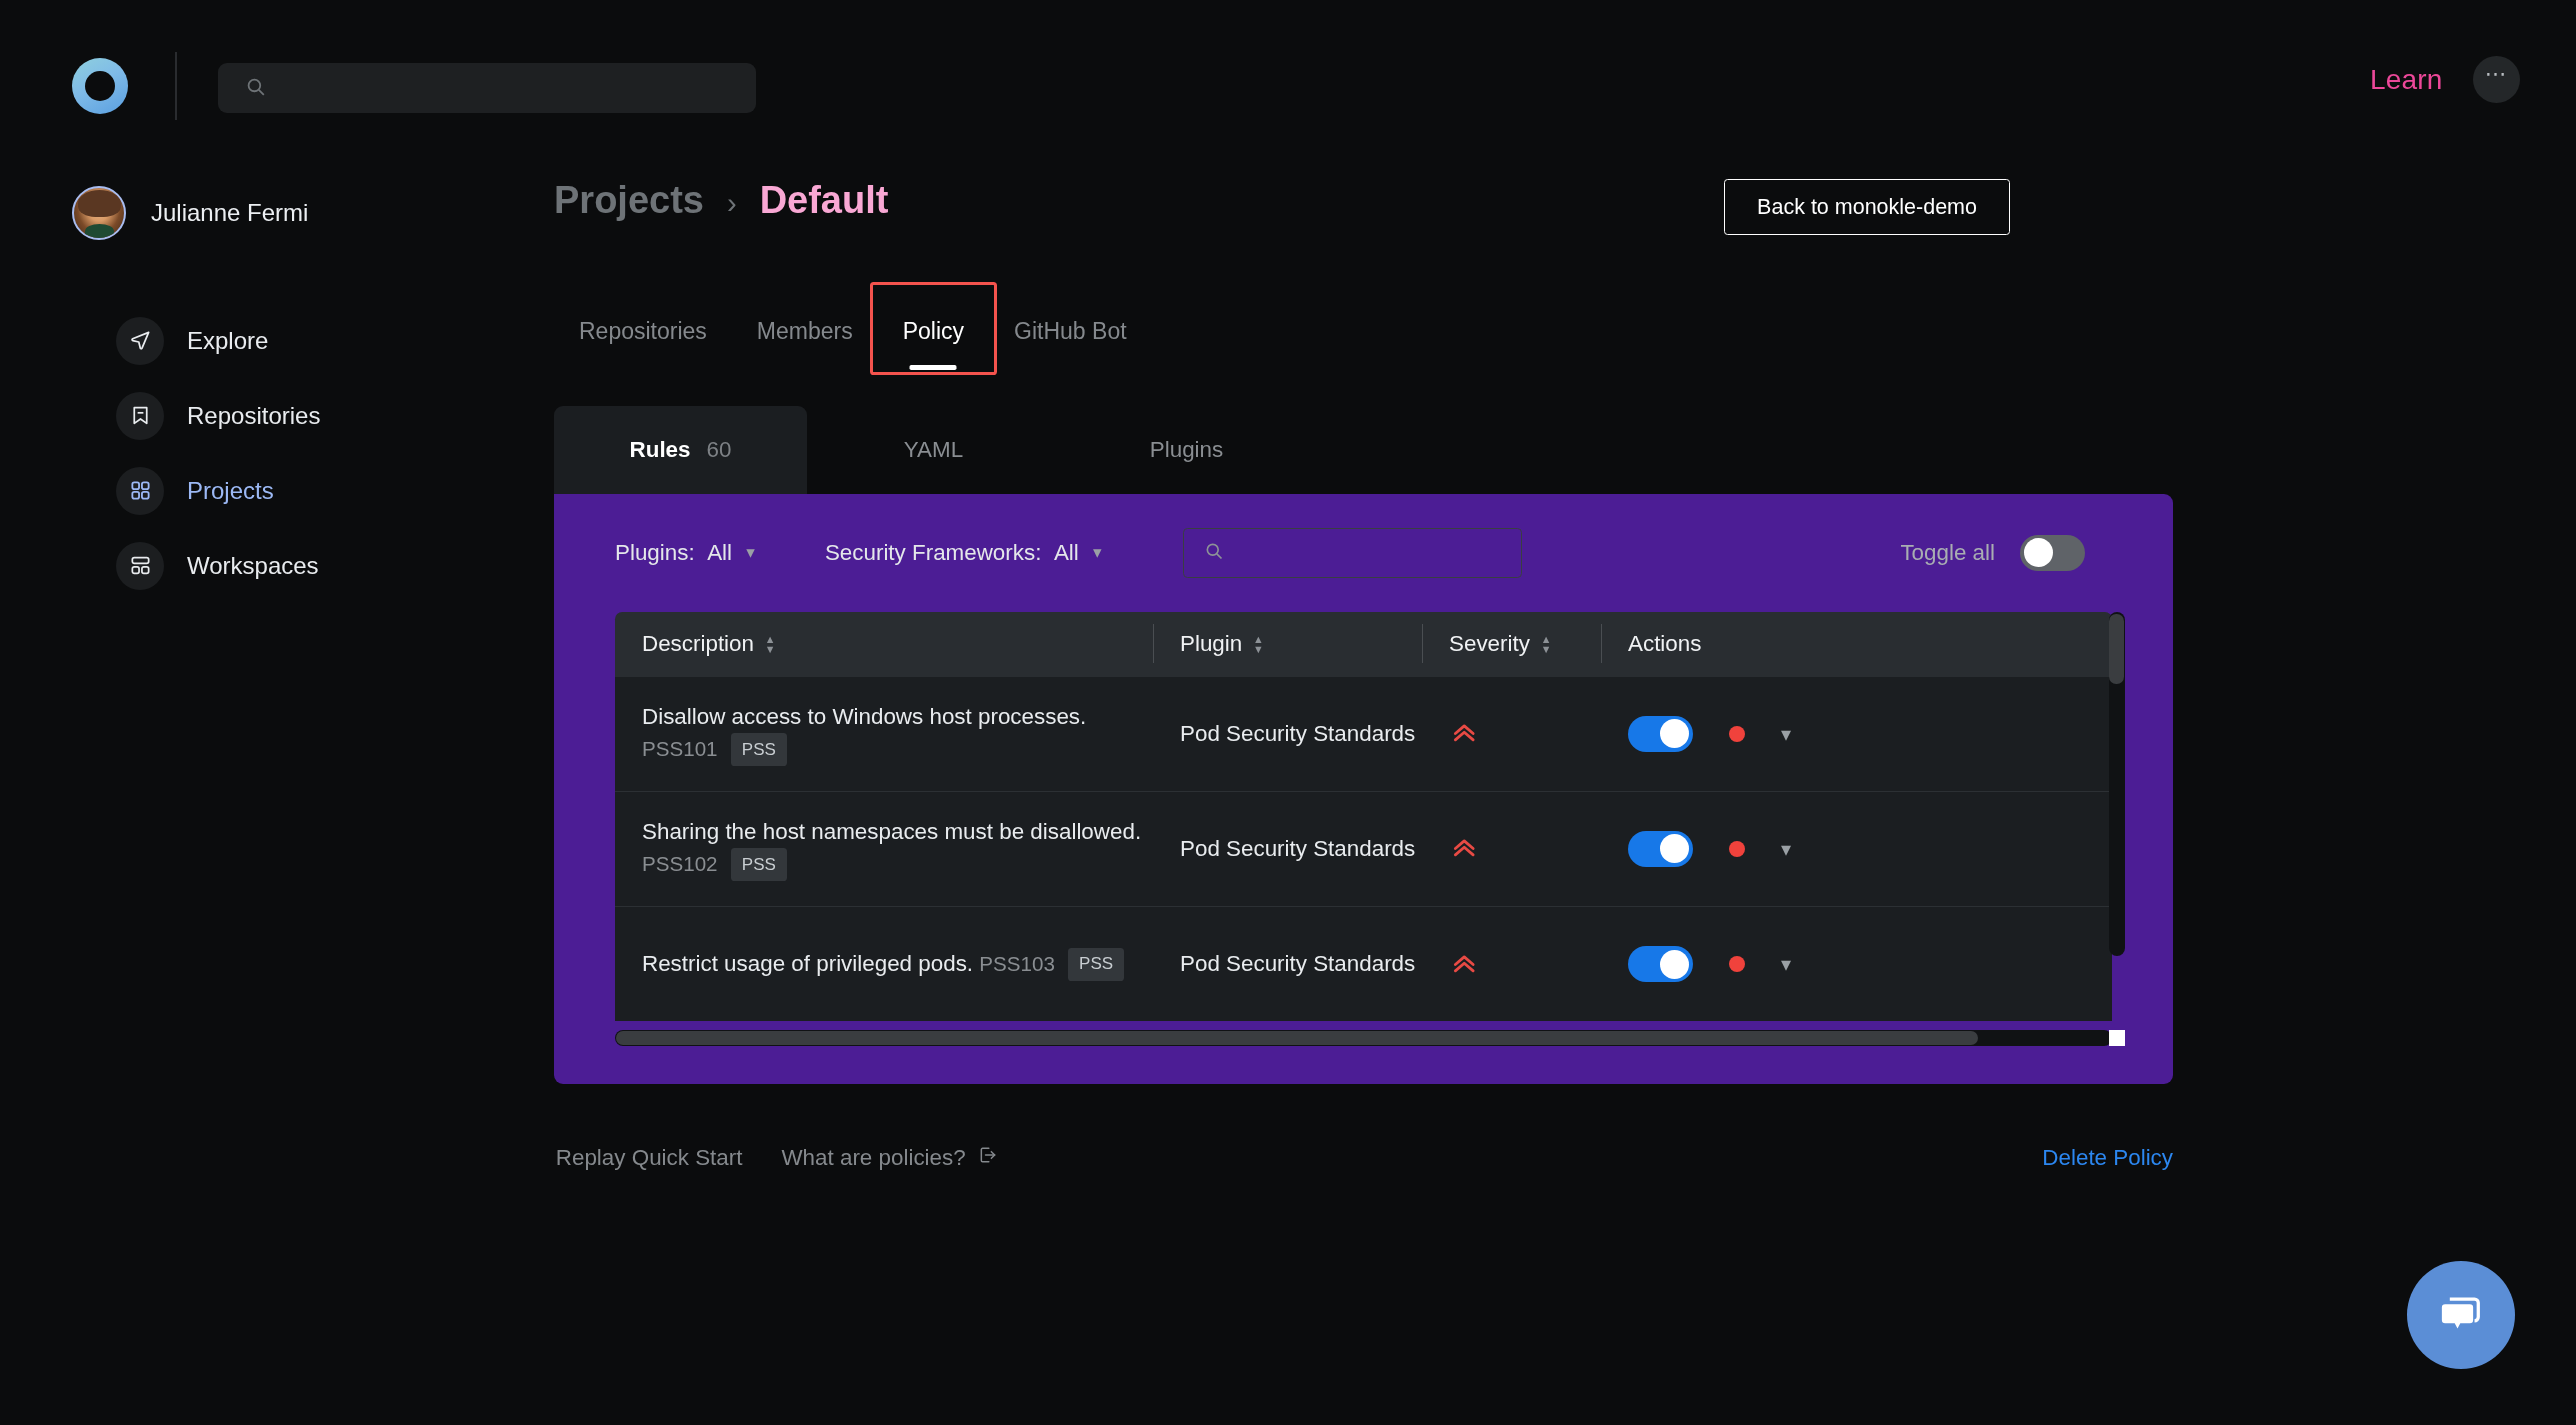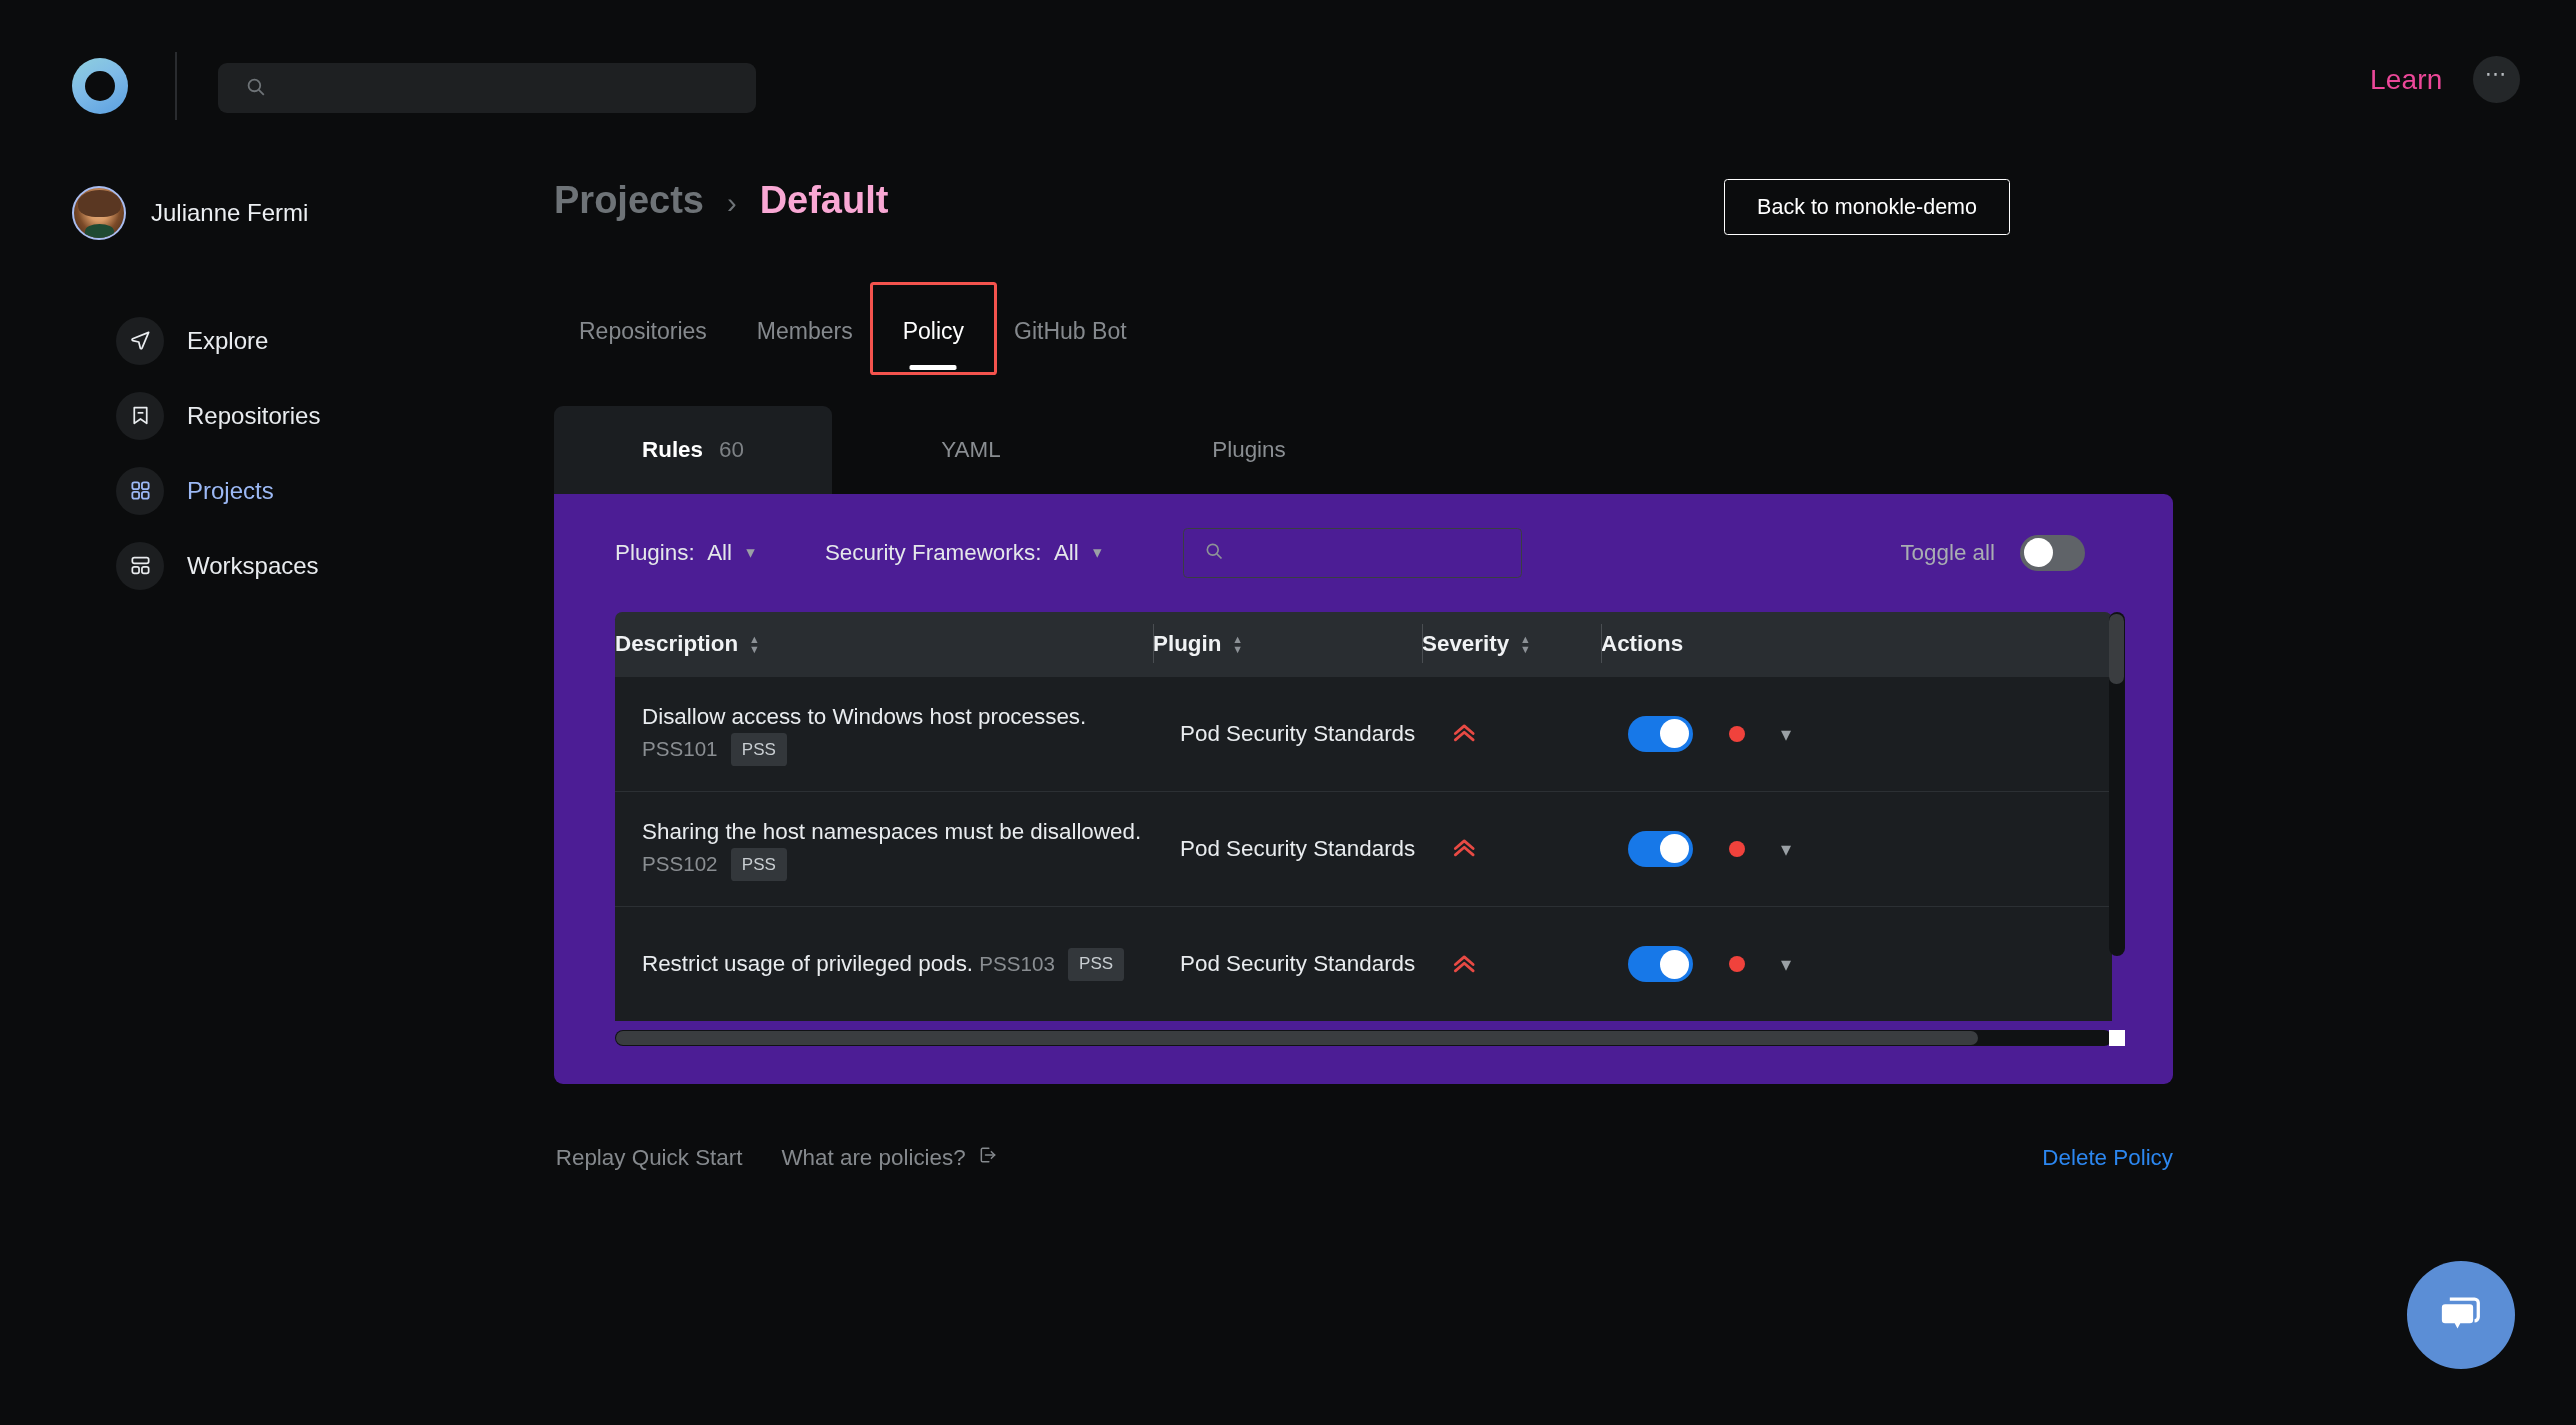--- a/index.html
+++ b/index.html
@@ -115,21 +115,21 @@
   #policy-tab-highlight {
     position: absolute; left: 316px; top: -25px;
     width: 127px; height: 93px;
     border: 3.6px solid #f4534d; border-radius: 3.6px;
     pointer-events: none;
   }
 
   
   #subtabs { display: flex; margin-top: 61px; position: relative; z-index: 2; }
   .subtab {
-    width: 278px; height: 88px; display: flex; align-items: center;
+    width: 253px; height: 88px; display: flex; align-items: center;
     justify-content: center; gap: 16px; cursor: pointer;
     font-size: 22.4px; color: #8a8e92; border-radius: 9px 9px 0 0;
   }
   .subtab.active { background: #1b1e21; color: #ffffff; font-weight: bold; }
   .subtab .count { color: #7d8185; font-weight: normal; }
 
   
   #panel {
     background: #4c1d95; border-radius: 0 9px 9px 9px;
     width: 1619px; padding: 0 0 0 0; position: relative; z-index: 1;
@@ -170,23 +170,23 @@
 
   
   #table-wrap {
     margin: 0 0 0 61px; width: 1497px; position: relative;
   }
   #thead {
     display: flex; align-items: center; height: 65px;
     background: #292d31; border-radius: 7.2px 7.2px 0 0;
   }
   #thead .th {
-    font-size: 22.4px; font-weight: bold; color: #f0f2f4;
+    font-size: 22.4px; font-weight: normal; color: #f0f2f4;
     display: flex; align-items: center; gap: 10.8px; height: 65px;
-    position: relative;
+    padding-left: 27px; position: relative;
   }
   #thead .th.sep::before {
     content: ""; position: absolute; left: 0; top: 12.5px; width: 0.9px; height: 39px; background: #4a4e52;
   }
   .sorter { display: inline-flex; flex-direction: column; gap: 2.7px; }
   .sorter i { font-style: normal; font-size: 10.8px; line-height: 7.2px; color: #8d9297; }
 
   .th-desc { width: 538px; }
   .th-plugin { width: 269px; }
   .th-sev { width: 179px; }

